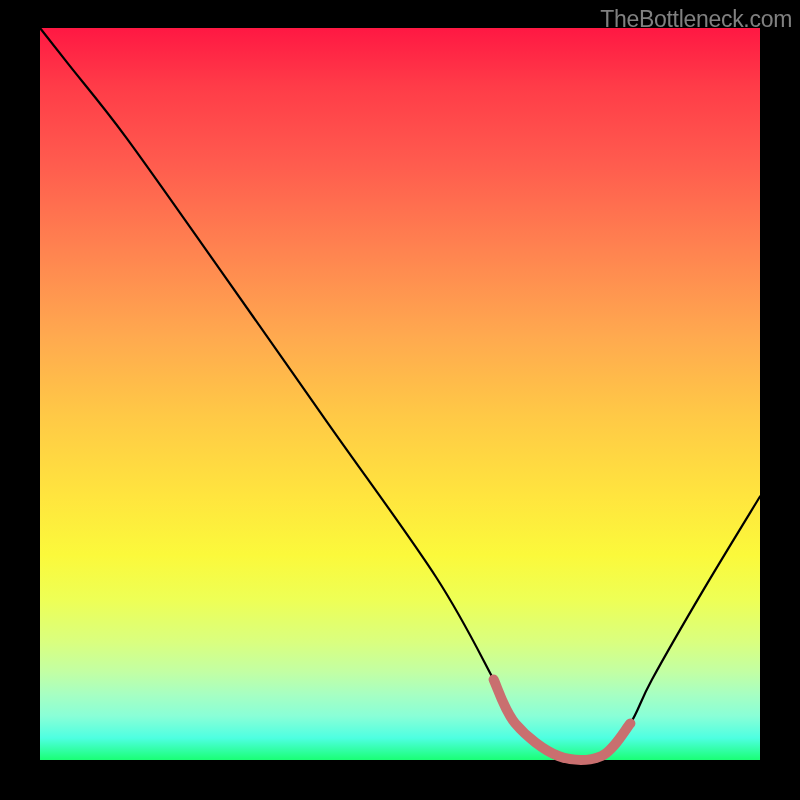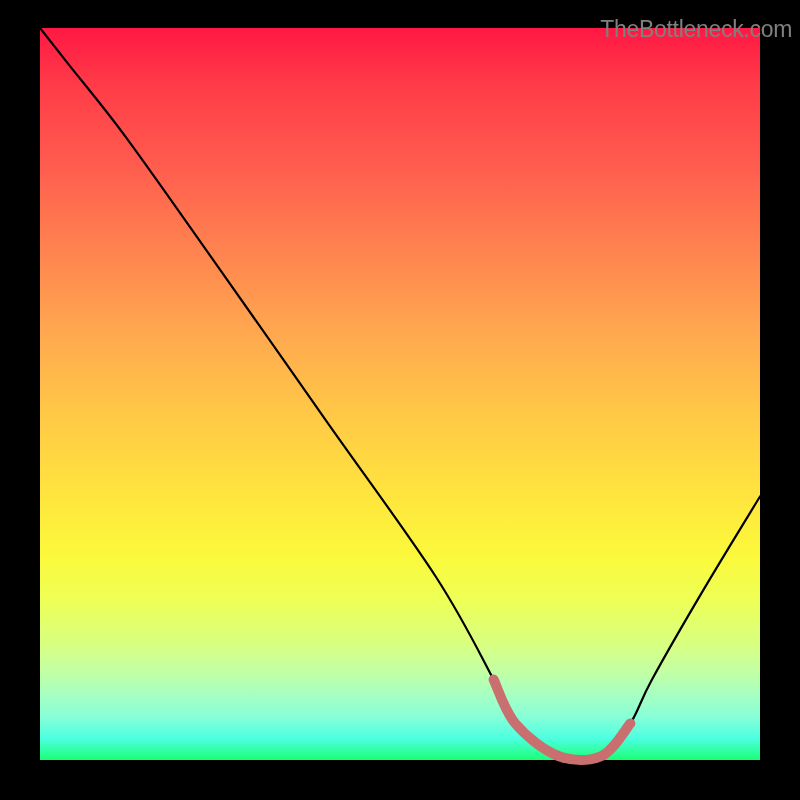--- a/index.html
+++ b/index.html
@@ -12,21 +12,21 @@
     font-family: Arial, Helvetica, sans-serif;
   }
   .outer {
     position: relative;
     width: 800px;
     height: 800px;
     background: #000;
   }
   .watermark {
     position: absolute;
-    top: 16px;
+    top: 6px;
     right: 8px;
     color: #808080;
     font-size: 23px;
     font-weight: 500;
     letter-spacing: -0.3px;
     z-index: 10;
   }
   .plot-area {
     position: absolute;
     left: 40px;

